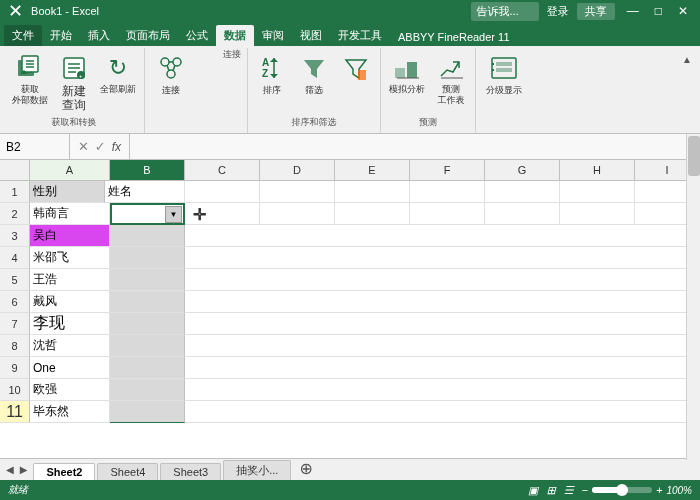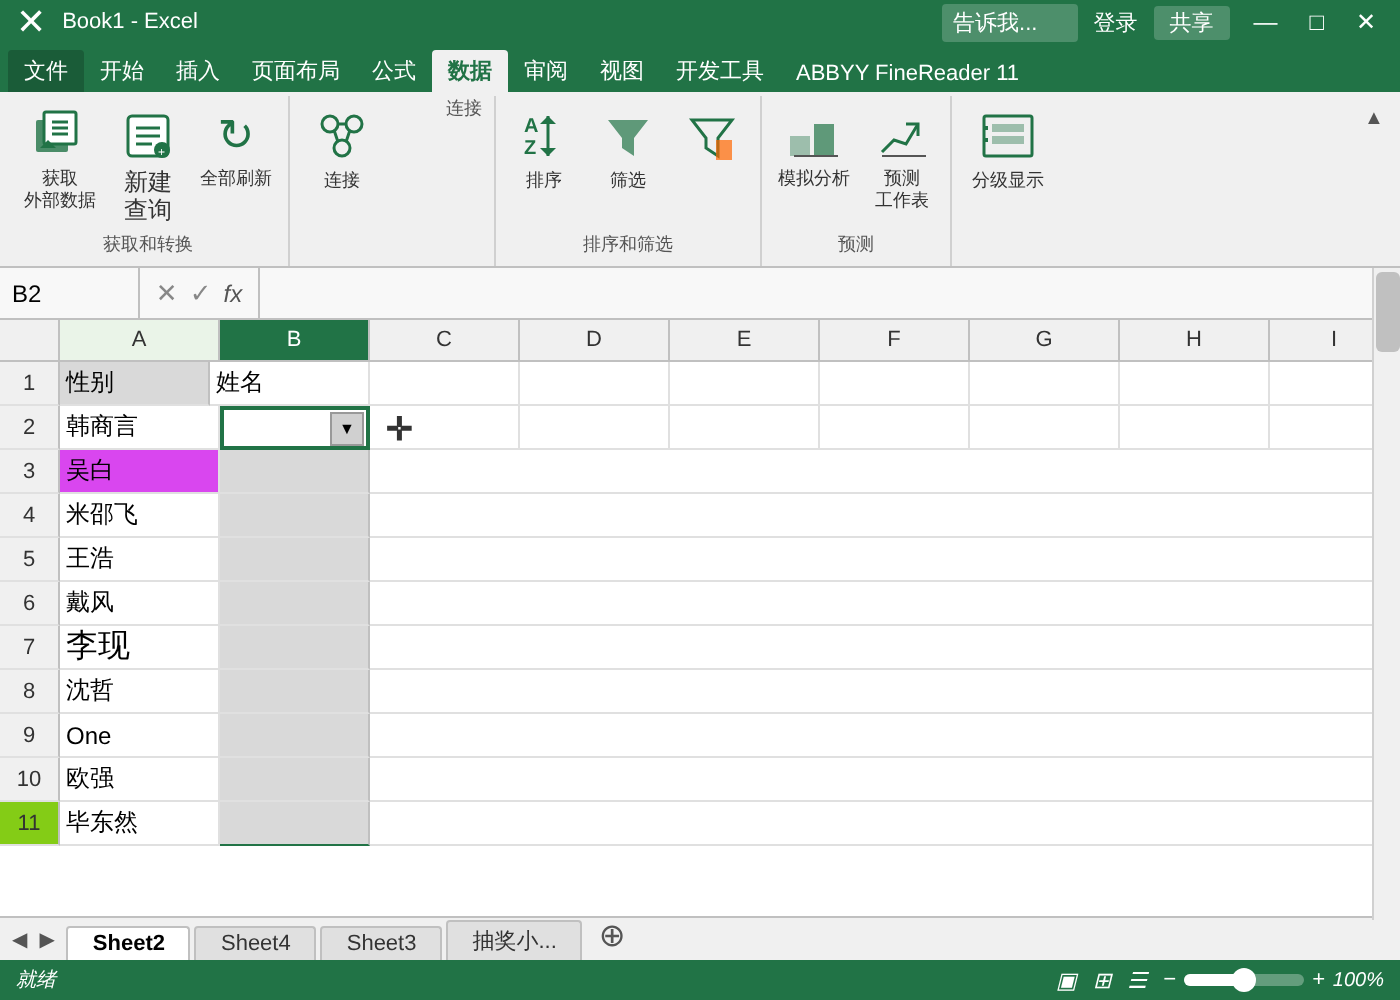--- a/index.html
+++ b/index.html
@@ -279,21 +279,21 @@
         <div style="width:75px; height:22px; border-right:1px solid #c0c0c0; border-bottom:1px solid #e0e0e0; background:#d9d9d9;"></div>
         <div style="flex:1; height:22px; border-bottom:1px solid #e0e0e0; background:white;"></div>
       </div>
       <div style="display:flex; height:22px; flex-shrink:0;">
         <div style="width:30px; min-width:30px; height:22px; border-right:1px solid #c0c0c0; border-bottom:1px solid #e0e0e0; display:flex; align-items:center; justify-content:center; font-size:11px; color:#333; background:#f0f0f0;">10</div>
         <div style="width:80px; height:22px; border-right:1px solid #e0e0e0; border-bottom:1px solid #e0e0e0; display:flex; align-items:center; padding:0 3px; font-size:12px; background:white;">欧强</div>
         <div style="width:75px; height:22px; border-right:1px solid #c0c0c0; border-bottom:1px solid #e0e0e0; background:#d9d9d9;"></div>
         <div style="flex:1; height:22px; border-bottom:1px solid #e0e0e0; background:white;"></div>
       </div>
       <div style="display:flex; height:22px; flex-shrink:0;">
-        <div style="width:30px; min-width:30px; height:22px; border-right:1px solid #c0c0c0; border-bottom:1px solid #e0e0e0; display:flex; align-items:center; justify-content:center; font-size:11px; color:#333; background:#84cc16;">11</div>
+        <div style="width:30px; min-width:30px; height:22px; border-right:1px solid #c0c0c0; border-bottom:1px solid #e0e0e0; display:flex; align-items:center; justify-content:center; font-size:16px; color:#333; background:#fef9c3;">11</div>
         <div style="width:80px; height:22px; border-right:1px solid #e0e0e0; border-bottom:1px solid #e0e0e0; display:flex; align-items:center; padding:0 3px; font-size:12px; background:white;">毕东然</div>
         <div style="width:75px; height:22px; border-right:1px solid #c0c0c0; border-bottom:1px solid #217346; background:#d9d9d9;"></div>
         <div style="flex:1; height:22px; border-bottom:1px solid #e0e0e0; background:white;"></div>
       </div>
 
     </div>
 
     <div style="width:14px; background:#f0f0f0; border-left:1px solid #d0d0d0; position:absolute; right:0; top:134px; height:calc(100% - 174px);">
       <div style="width:12px; height:40px; background:#c0c0c0; margin:2px auto; border-radius:3px; cursor:pointer;"></div>
     </div>

